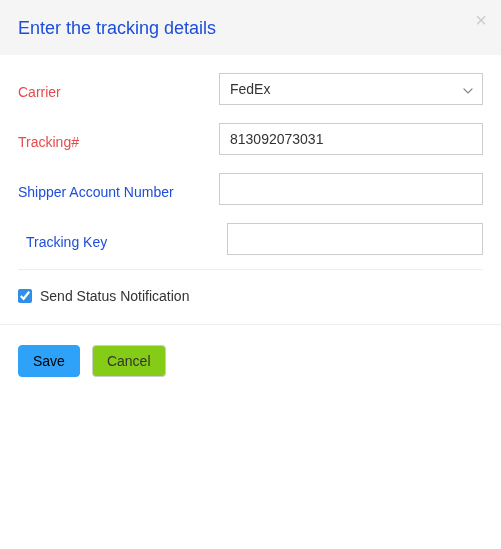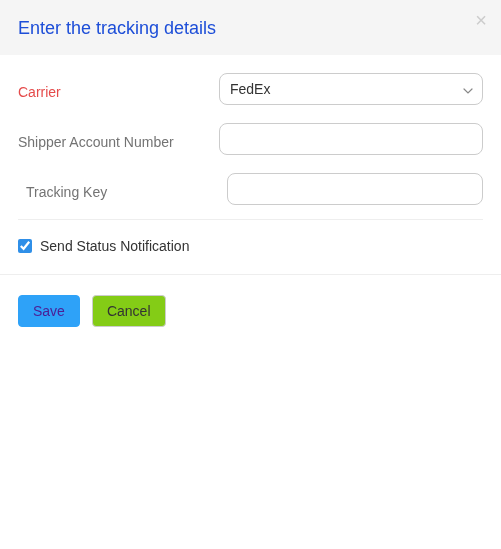--- a/index.html
+++ b/index.html
@@ -38,37 +38,37 @@
       display: flex;
       align-items: center;
       margin-bottom: 18px;
       gap: 36px;
     }
     .form-label {
       width: 165px;
       flex-shrink: 0;
       padding-top: 7px;
       font-size: 14px;
-      color: #737373;
+      color: #1d4ed8;
       line-height: 1.35;
     }
     .form-label.required {
       color: #e54b4b;
     }
     .form-control-wrap {
       flex: 1;
     }
     .form-input, .form-select {
       width: 100%;
       height: 32px;
       padding: 5px 10px;
       font-size: 14px;
       color: #333;
       border: 1px solid #ccc;
-      border-radius: 8px;
+      border-radius: 0;
       background: #fff;
     }
     .select-wrap {
       position: relative;
     }
     .select-wrap .chev {
       position: absolute;
       right: 10px;
       top: 50%;
       transform: translateY(-50%);
@@ -131,21 +131,21 @@
       justify-content: center;
       height: 32px;
       padding: 0 14px;
       font-size: 14px;
       border-radius: 4px;
       cursor: pointer;
       border: 1px solid transparent;
     }
     .btn-primary {
       background: #2ea2f8;
-      color: #4c1d95;
+      color: #000000;
       border-color: #2ea2f8;
     }
     .btn-default {
       background: #84cc16;
       color: #333;
       border-color: #ccc;
     }
   </style>
 </head>
 <body>
@@ -166,20 +166,26 @@
         <option>FedEx</option>
       </select>
       <span class="chev">
         <svg width="10" height="6" viewBox="0 0 10 6">
             <path d="M1 1l4 4 4-4" stroke="#888" stroke-width="1.2" fill="none" stroke-linecap="round"></path>
           </svg>
       </span>
     </div>
   </div>
 
+  <div class="form-row">
+    <div class="form-label required">Tracking#</div>
+    <div class="form-control-wrap">
+      <input type="text" class="form-input" value="813092073031" style="">
+    </div>
+  </div>
 
   <div class="form-row">
     <div class="form-label">Shipper Account Number</div>
     <div class="form-control-wrap">
       <input type="text" class="form-input" value="" style="">
     </div>
   </div>
 
   <div class="form-row" style="margin-bottom:14px;margin-left:8px;">
     <div class="form-label">Tracking Key</div>

